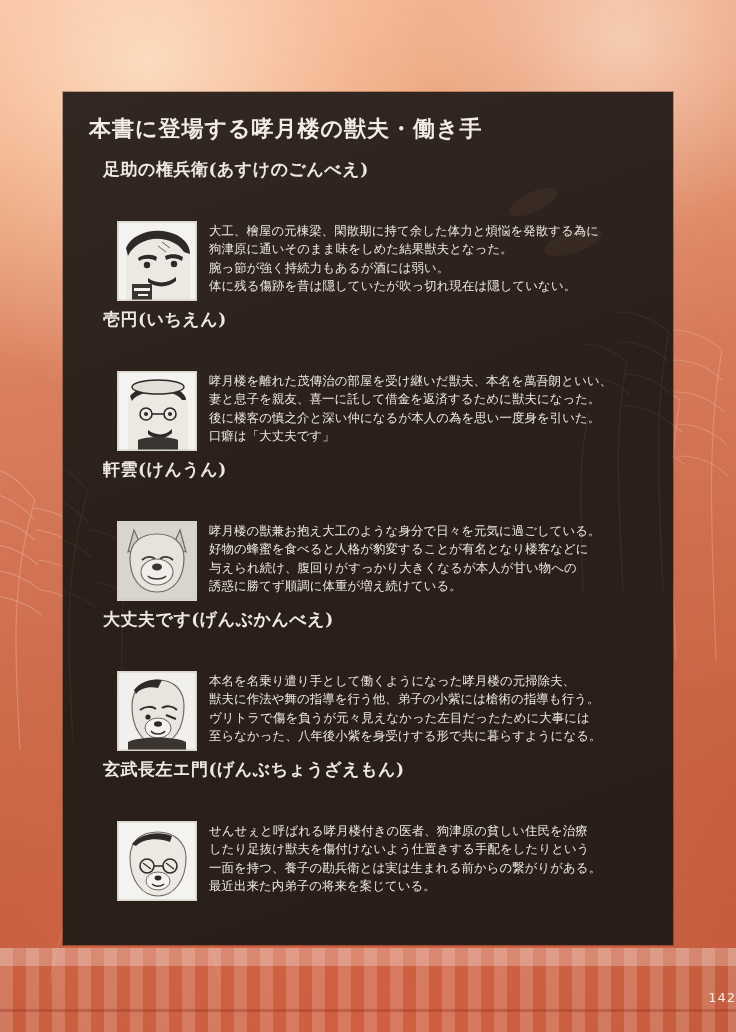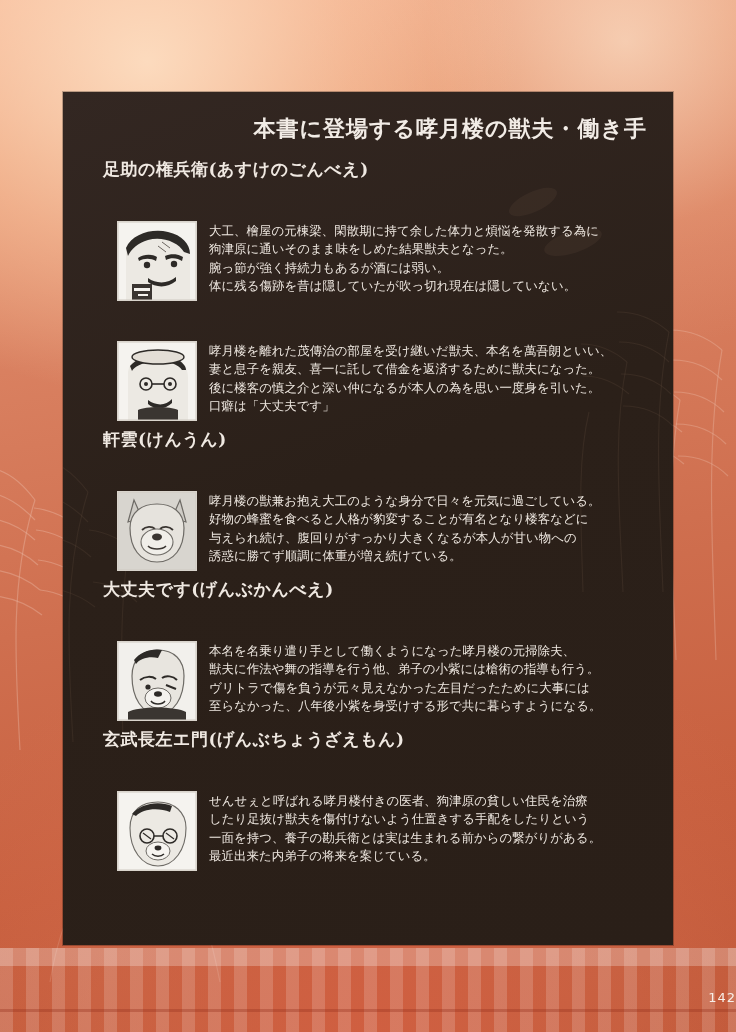--- a/index.html
+++ b/index.html
@@ -90,21 +90,21 @@
   #card-inner {
     position: relative;
     z-index: 2;
     padding: 22px 26px 0 26px;
     box-sizing: border-box;
     height: 100%;
   }
 
   h1 {
     margin: 0 0 14px 0;
-    text-align: right;
+    text-align: left;
     color: #f2ece6;
     font-size: 22px;
     font-weight: 700;
     letter-spacing: 1px;
     font-family: "DejaVu Serif", "Liberation Serif", serif;
   }
 
   .entry { margin: 0 0 7px 0; }
 
   .entry-name {
@@ -286,20 +286,21 @@
             </svg>
           </div>
           <div class="desc">大工、檜屋の元棟梁、閑散期に持て余した体力と煩悩を発散する為に
 狗津原に通いそのまま味をしめた結果獣夫となった。
 腕っ節が強く持続力もあるが酒には弱い。
 体に残る傷跡を昔は隠していたが吹っ切れ現在は隠していない。</div>
         </div>
       </div>
 
       <div class="entry">
+        <div class="entry-name">壱円(いちえん)</div>
         <div class="entry-body">
           <div class="portrait">
             <svg viewBox="0 0 78 78">
               <rect width="78" height="78" fill="#f5f3ef"></rect>
               <g>
                 <path d="M10 30 C12 16 28 8 44 10 C60 12 70 22 70 36 L70 78 L10 78 Z" fill="#ece9e3"></path>
                 <path d="M12 24 C20 14 40 10 56 16 C64 19 68 24 68 28 L64 28 C60 22 46 17 34 19 C24 21 16 25 14 29 Z" fill="#2d2a27"></path>
                 <ellipse cx="40" cy="15" rx="26" ry="7" fill="#e3ded6" stroke="#2d2a27" stroke-width="1.4"></ellipse>
                 <circle cx="28" cy="42" r="6" fill="none" stroke="#2d2a27" stroke-width="1.6"></circle>
                 <circle cx="52" cy="42" r="6" fill="none" stroke="#2d2a27" stroke-width="1.6"></circle>

